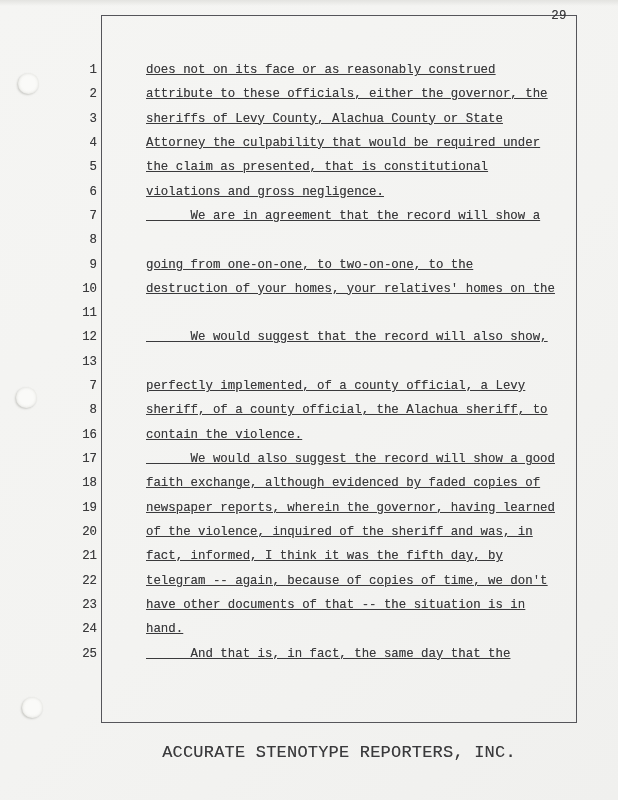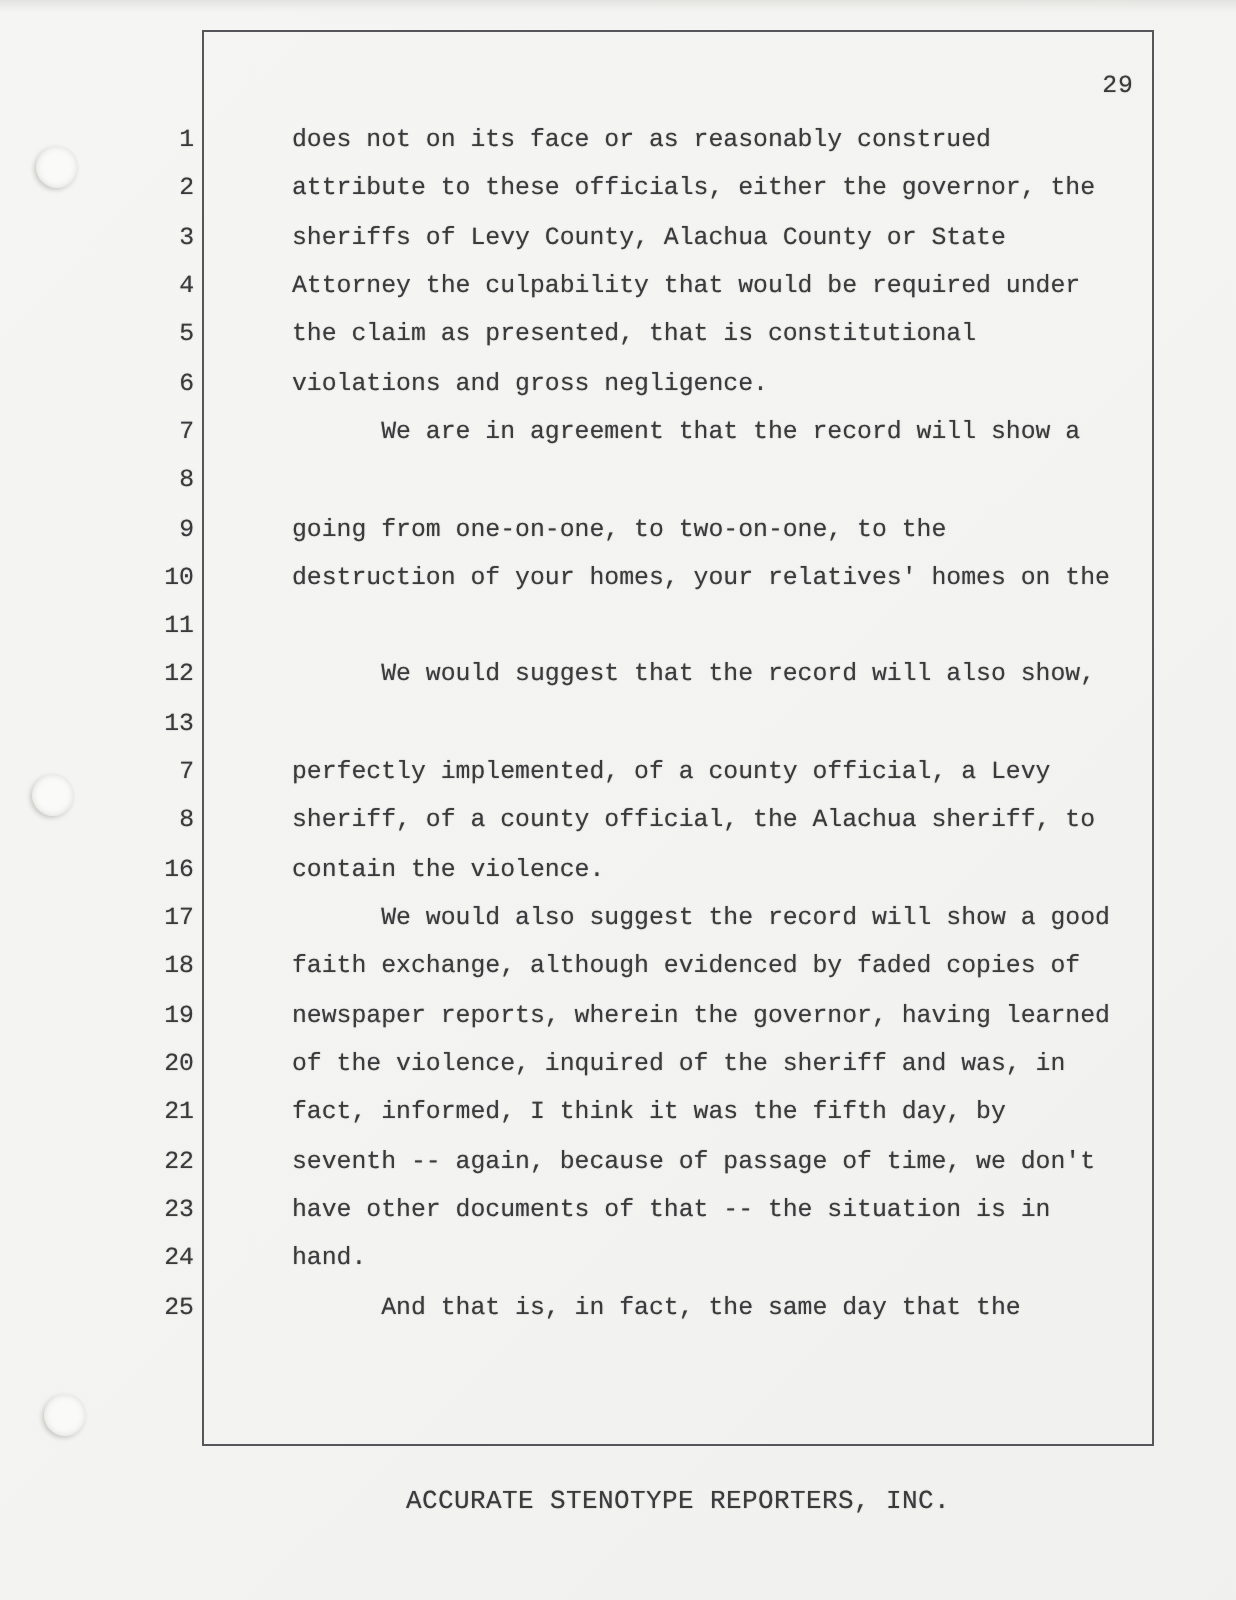--- a/index.html
+++ b/index.html
@@ -38,21 +38,21 @@
   .hole-3 { left: 22px; top: 697px; }
   
   .page-box {
     position: absolute;
     left: 101px; top: 15px;
     width: 476px; height: 708px;
     border: 1.5px solid var(--line);
   }
   .page-number {
     position: absolute;
-    top: 36px; right: 51px;
+    top: 9px; right: 51px;
     font-size: 12.4px;
     letter-spacing: 0.5px;
     text-shadow: 0 0 0.6px rgba(45,45,48,0.5);
   }
   
   .lines {
     position: absolute;
     left: 0; top: 58px;
     width: 618px;
   }
@@ -65,27 +65,28 @@
   .line-num {
     flex: 0 0 97px;
     text-align: right;
     white-space: pre;
     text-shadow: 0 0 0.6px rgba(45,45,48,0.5);
   }
   .line-text {
     padding-left: 49px;
     white-space: pre;
     text-shadow: 0 0 0.6px rgba(45,45,48,0.5);
+    text-decoration: underline;
   }
   .footer {
     position: absolute;
     left: 101px; top: 743px;
     width: 476px;
     text-align: center;
-    font-size: 13px;
+    font-size: 17px;
     letter-spacing: 0.2px;
     white-space: pre;
     text-shadow: 0 0 0.6px rgba(45,45,48,0.5);
   }
 </style>
 </head>
 <body>
 
 <div class="scan">
 
@@ -196,21 +197,21 @@
         <span class="line-text">of the violence, inquired of the sheriff and was, in</span>
       </div>
 
       <div class="line-row">
         <span class="line-num">21</span>
         <span class="line-text">fact, informed, I think it was the fifth day, by</span>
       </div>
 
       <div class="line-row">
         <span class="line-num">22</span>
-        <span class="line-text">seventh -- again, because of passage of time, we don't</span>
+        <span class="line-text">telegram -- again, because of copies of time, we don't</span>
       </div>
 
       <div class="line-row">
         <span class="line-num">23</span>
         <span class="line-text">have other documents of that -- the situation is in</span>
       </div>
 
       <div class="line-row">
         <span class="line-num">24</span>
         <span class="line-text">hand.</span>

